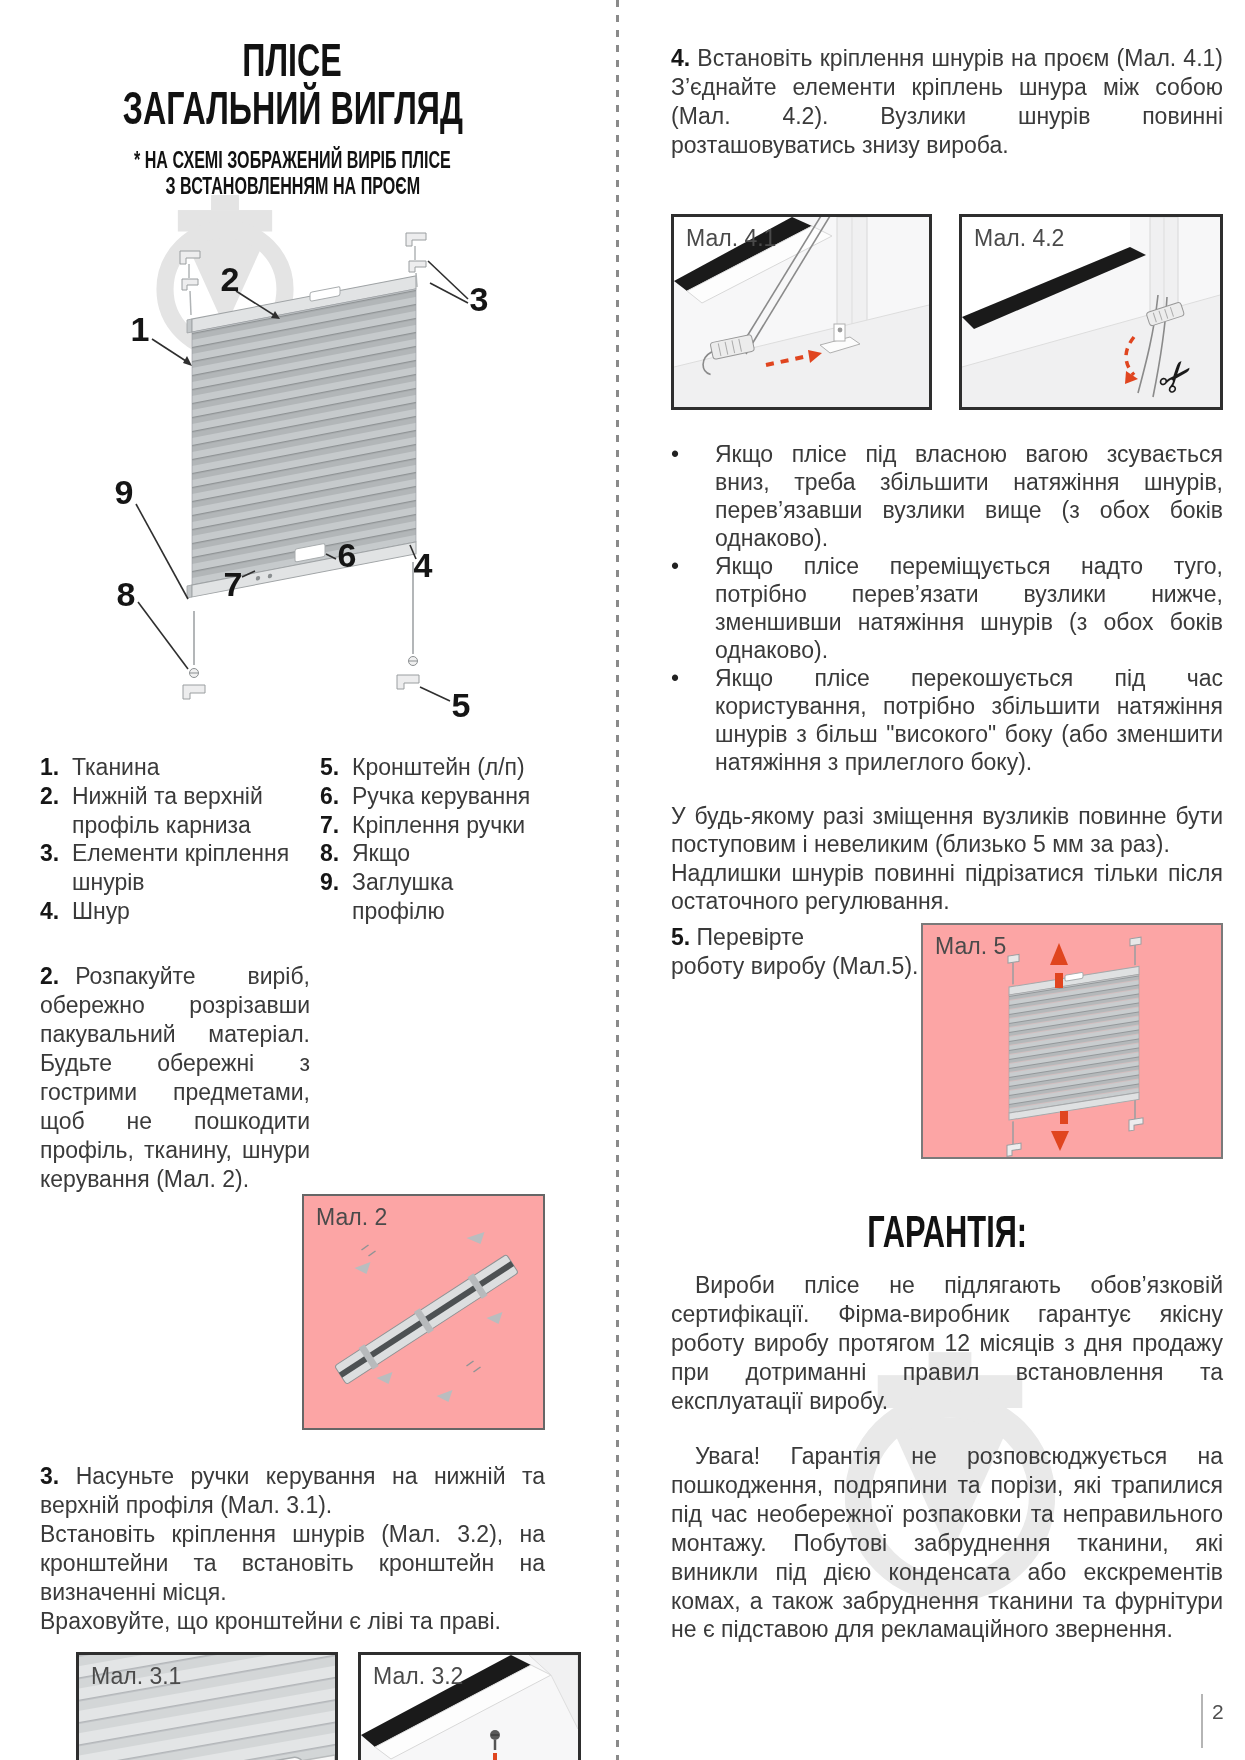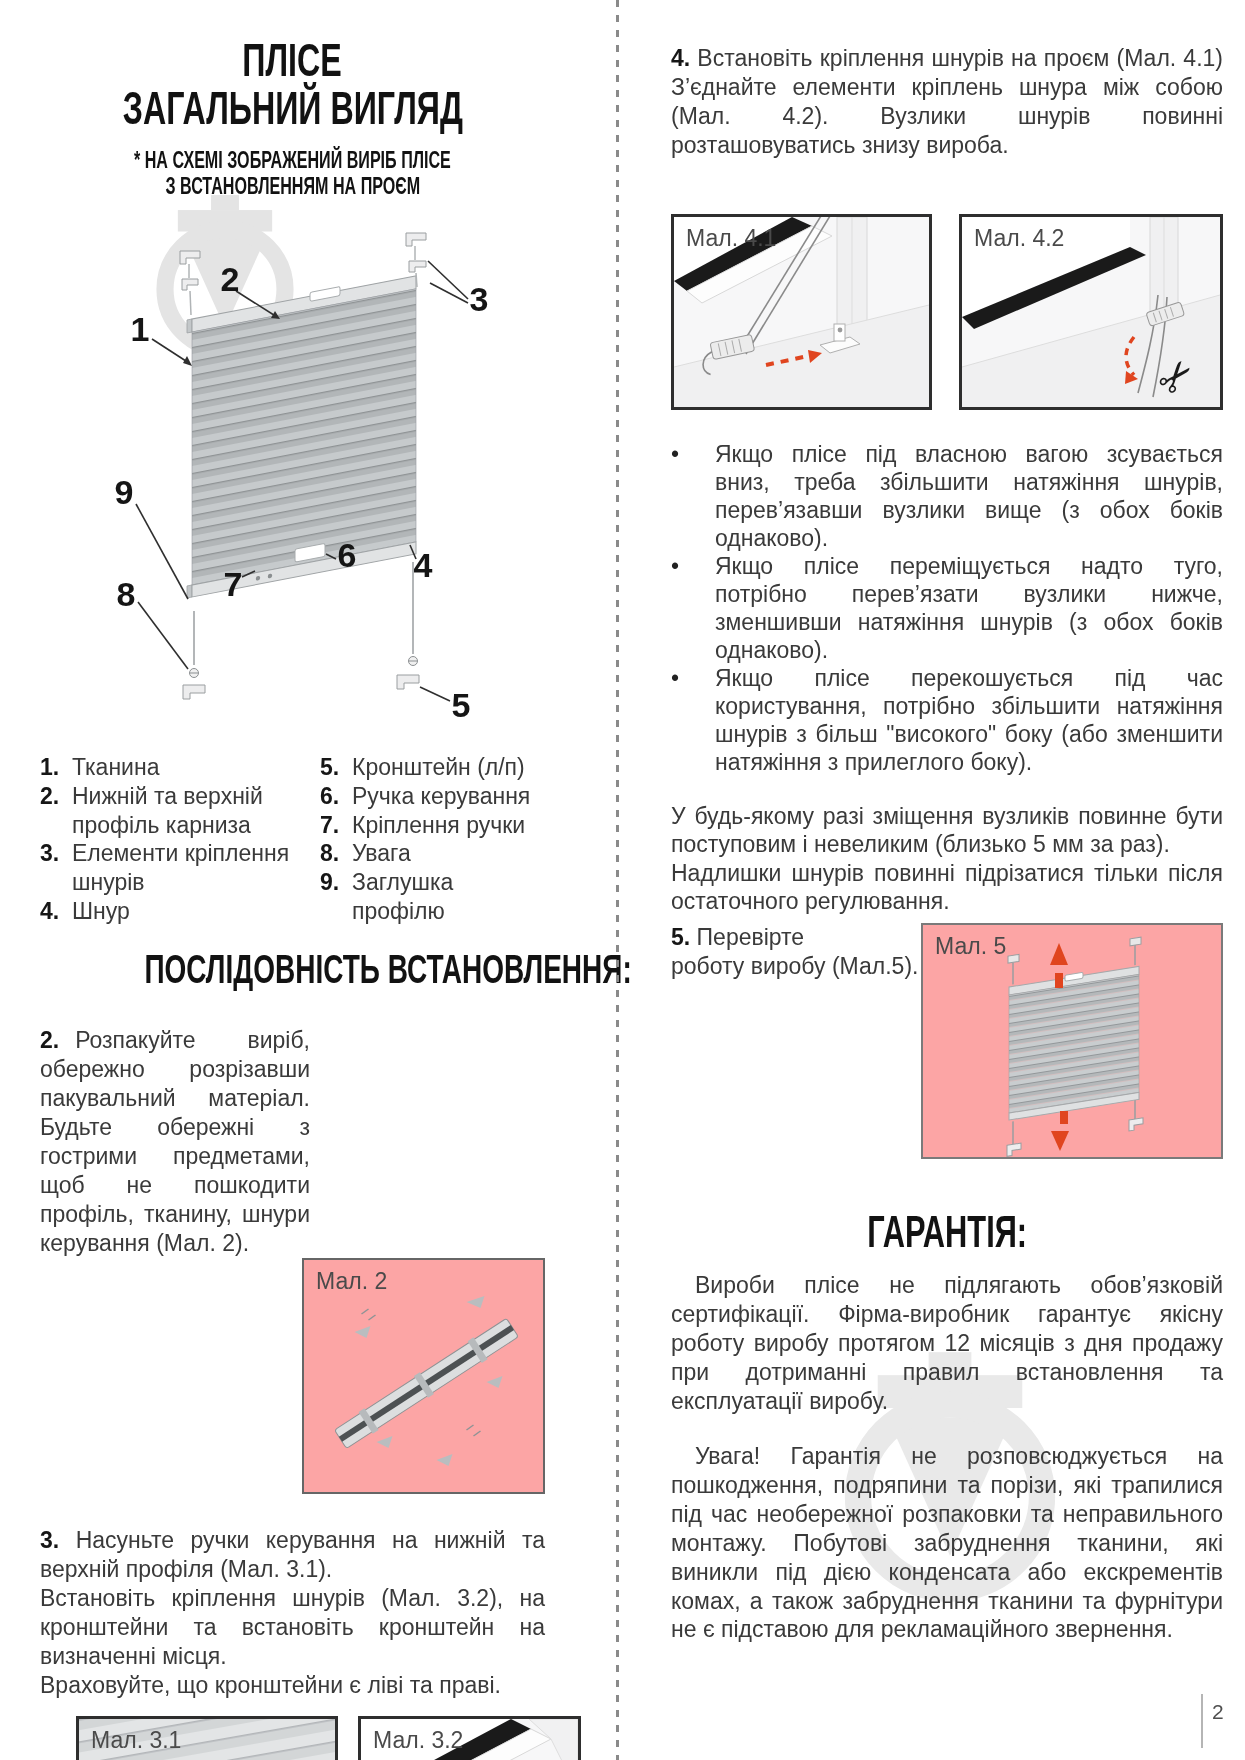--- a/index.html
+++ b/index.html
@@ -210,32 +210,29 @@
         <div class="legend-item">
             <b>6.</b>
             <span>Ручка керування</span>
           </div>
         <div class="legend-item">
             <b>7.</b>
             <span>Кріплення ручки</span>
           </div>
         <div class="legend-item">
             <b>8.</b>
-            <span>Увага</span>
+            <span>Якщо</span>
           </div>
         <div class="legend-item">
             <b>9.</b>
             <span>Заглушка профілю</span>
           </div>
       </div>
     </div>
 
-    <div class="display install-heading">
-      <span class="cond">ПОСЛІДОВНІСТЬ ВСТАНОВЛЕННЯ:</span>
-    </div>
 
     <div class="step2-row">
       <p class="body step2-text"><b>2.</b><span>Розпакуйте виріб, обережно розрізавши пакувальний матеріал. Будьте обережні з гострими предметами, щоб не пошкодити профіль, тканину, шнури керування (Мал. 2).</span></p>
       <div class="fig fig-mid fig2">
         <span class="fig-label">Мал. 2</span>
         <svg viewBox="0 0 218 232">
           <g transform="translate(20,170) rotate(-33)">
             <rect x="0" y="0" width="205" height="22" rx="3" fill="#dcdedf" stroke="#8e9294"></rect>
             <rect x="0" y="8" width="205" height="6" fill="#4d5153"></rect>
             <rect x="30" y="-2" width="7" height="26" fill="#b7babc"></rect>

